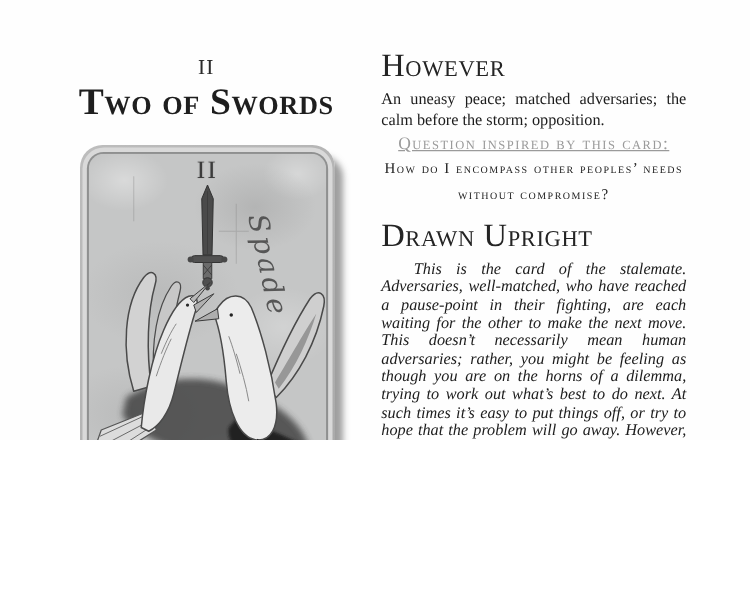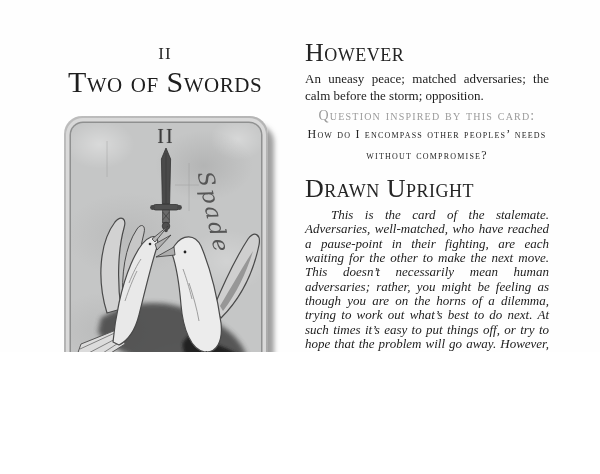--- a/index.html
+++ b/index.html
@@ -4,21 +4,21 @@
 <style>
   * { margin:0; padding:0; box-sizing:border-box; }
   html,body { width:600px; height:474px; background:#ffffff; }
   body { font-family:"Liberation Serif","DejaVu Serif",serif; color:#1c1c1c;
          -webkit-font-smoothing:antialiased; }
   .page { position:relative; width:600px; height:352px; background:#fefefe; overflow:hidden; }
 
   
   .title-block { position:absolute; left:60px; top:44px; width:210px; text-align:center; }
   .title-numeral { font-size:17px; letter-spacing:1px; color:#2b2b2b; }
-  .card-title { font-size:30px; font-weight:normal; font-variant:small-caps;
+  .card-title { font-size:30px; font-weight:bold; font-variant:small-caps;
                 letter-spacing:0.5px; color:#1e1e1e; line-height:1.05; margin-top:2px; }
 
   .tarot-card { position:absolute; left:64px; top:116px; width:204px; height:280px;
                 border-radius:18px;
                 background:linear-gradient(135deg,#bdbdbd 0%,#b3b3b3 55%,#a8a8a8 100%);
                 box-shadow:7px 8px 5px -1px rgba(80,80,80,0.55); }
   .card-face { position:absolute; left:7px; top:7px; right:7px; bottom:7px;
                border-radius:12px;
                box-shadow:0 0 0 1.5px #8f9090, 0 0 0 5px #d9d9d9;
                background-color:#c5c6c6;
@@ -43,21 +43,21 @@
 
   
   .section-heading { font-size:26px; font-weight:normal; font-variant:small-caps;
                      letter-spacing:0.5px; color:#242424; line-height:1; }
   .keywords-section { position:absolute; left:305px; top:40px; width:244px; }
   .keywords-text { margin-top:5px; font-size:13px; line-height:16.5px; text-align:justify;
                    color:#1c1c1c; }
 
   .question-section { position:absolute; left:292px; top:109px; width:270px; text-align:center; }
   .question-label { font-size:14px; font-variant:small-caps; letter-spacing:1.2px;
-                    color:#9a9a9a; line-height:14px; }
+                    color:#9a9a9a; line-height:14px;text-decoration:underline; }
   .question-text { font-size:12px; font-variant:small-caps; letter-spacing:1.2px;
                    color:#242424; line-height:21px; margin-top:1px;text-align:center; }
 
   .upright-section { position:absolute; left:305px; top:176px; width:244px; }
   .upright-text { margin-top:6px; font-size:13px; line-height:14.35px; text-align:justify;
                   text-indent:26px; color:#1c1c1c;font-style:italic; }
 
   
   .footer { position:absolute; left:48px; top:444px; font-size:14.5px; color:#242424; }
   .footer .page-number { margin-right:14px; }

